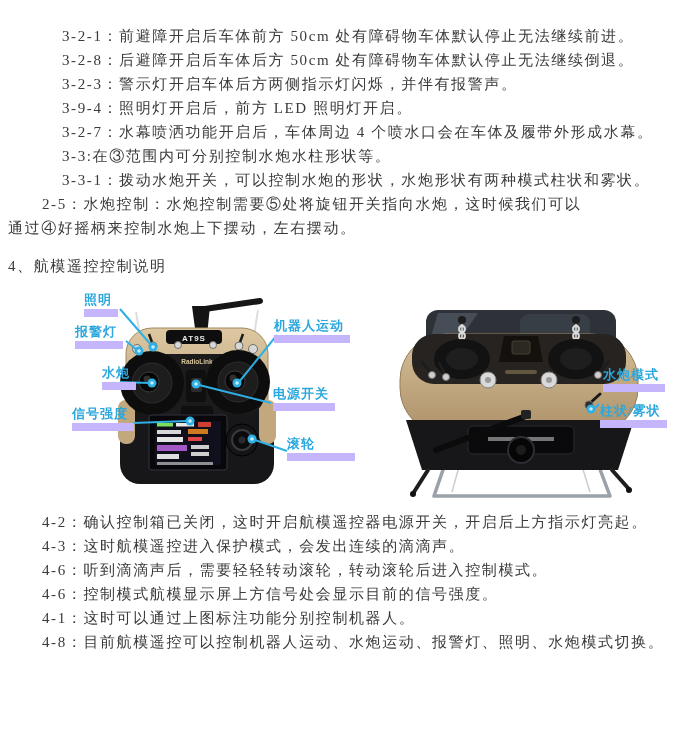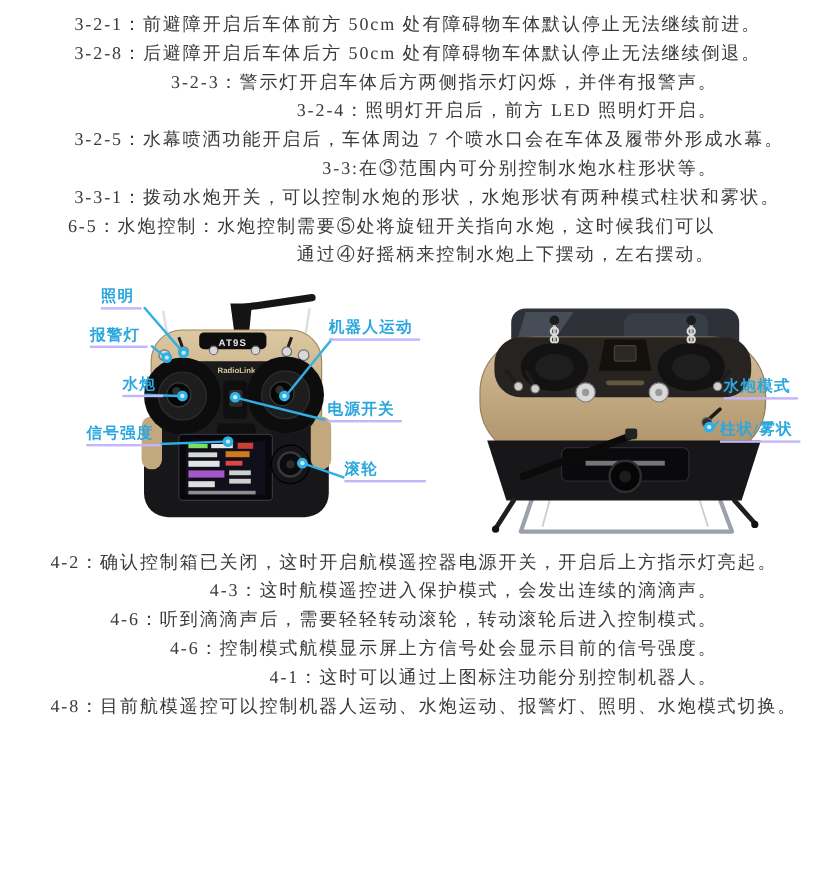--- a/index.html
+++ b/index.html
@@ -1,54 +1,55 @@
 <!DOCTYPE html>
 <html><head>
 <meta charset="utf-8">
 <style>
   html,body{margin:0;padding:0;}
   body{
     width:699px;height:743px;background:#ffffff;overflow:hidden;
     font-family:"Liberation Serif","DejaVu Serif",serif;
   }
-  .doc{padding-top:9px;width:598px;text-align:right;}
+  .doc{padding-top:24px;width:598px;}
   .doc p{
     margin:0;font-size:15px;line-height:24px;letter-spacing:1.6px;
     color:#3a3a3a;
   }
   .line-deep{padding-left:62px;white-space:nowrap;}
   .line-para{padding-left:8px;padding-right:2px;text-indent:34px;}
   .line-mid{padding-left:42px;white-space:nowrap;}
   .sec-title{padding-left:8px;margin-top:14px !important;}
   .figure{
     position:relative;width:699px;height:228px;margin-top:4px;
   }
   .figure svg{position:absolute;left:0;top:0;}
   .callout{
     position:absolute;
     font-family:Liberation Serif, serif;
     font-weight:bold;font-size:13px;line-height:14px;letter-spacing:1px;
-    color:#2aa7de;border-bottom:2px solid #c4b5fd;
+    color:#2aa7de;border-bottom:8px solid #c4b5fd;
     padding:0 6px 2px 0;white-space:nowrap;
   }
 </style>
 </head>
 <body>
 
 <div class="doc">
 
   <p class="line-deep">3-2-1：前避障开启后车体前方 50cm 处有障碍物车体默认停止无法继续前进。</p>
   <p class="line-deep">3-2-8：后避障开启后车体后方 50cm 处有障碍物车体默认停止无法继续倒退。</p>
   <p class="line-deep">3-2-3：警示灯开启车体后方两侧指示灯闪烁，并伴有报警声。</p>
-  <p class="line-deep">3-2-4：照明灯开启后，前方 LED 照明灯开启。</p>
-  <p class="line-deep">3-2-5：水幕喷洒功能开启后，车体周边 7 个喷水口会在车体及履带外形成水幕。</p>
+  <p class="line-deep">3-9-4：照明灯开启后，前方 LED 照明灯开启。</p>
+  <p class="line-deep">3-2-7：水幕喷洒功能开启后，车体周边 4 个喷水口会在车体及履带外形成水幕。</p>
   <p class="line-deep">3-3:在③范围内可分别控制水炮水柱形状等。</p>
   <p class="line-deep">3-3-1：拨动水炮开关，可以控制水炮的形状，水炮形状有两种模式柱状和雾状。</p>
-  <p class="line-para">6-5：水炮控制：水炮控制需要⑤处将旋钮开关指向水炮，这时候我们可以通过④好摇柄来控制水炮上下摆动，左右摆动。</p>
-
+  <p class="line-para">2-5：水炮控制：水炮控制需要⑤处将旋钮开关指向水炮，这时候我们可以通过④好摇柄来控制水炮上下摆动，左右摆动。</p>
+
+  <p class="sec-title">4、航模遥控控制说明</p>
 
   <div class="figure">
     <svg width="699" height="228" viewBox="0 0 699 228">
       <defs>
         <linearGradient id="goldL" x1="0" y1="0" x2="0" y2="1">
           <stop offset="0" stop-color="#ddc8a2"></stop>
             <stop offset="1" stop-color="#b3976c"></stop>
         </linearGradient>
         <linearGradient id="goldR" x1="0" y1="0" x2="0" y2="1">
           <stop offset="0" stop-color="#d6c09a"></stop>

